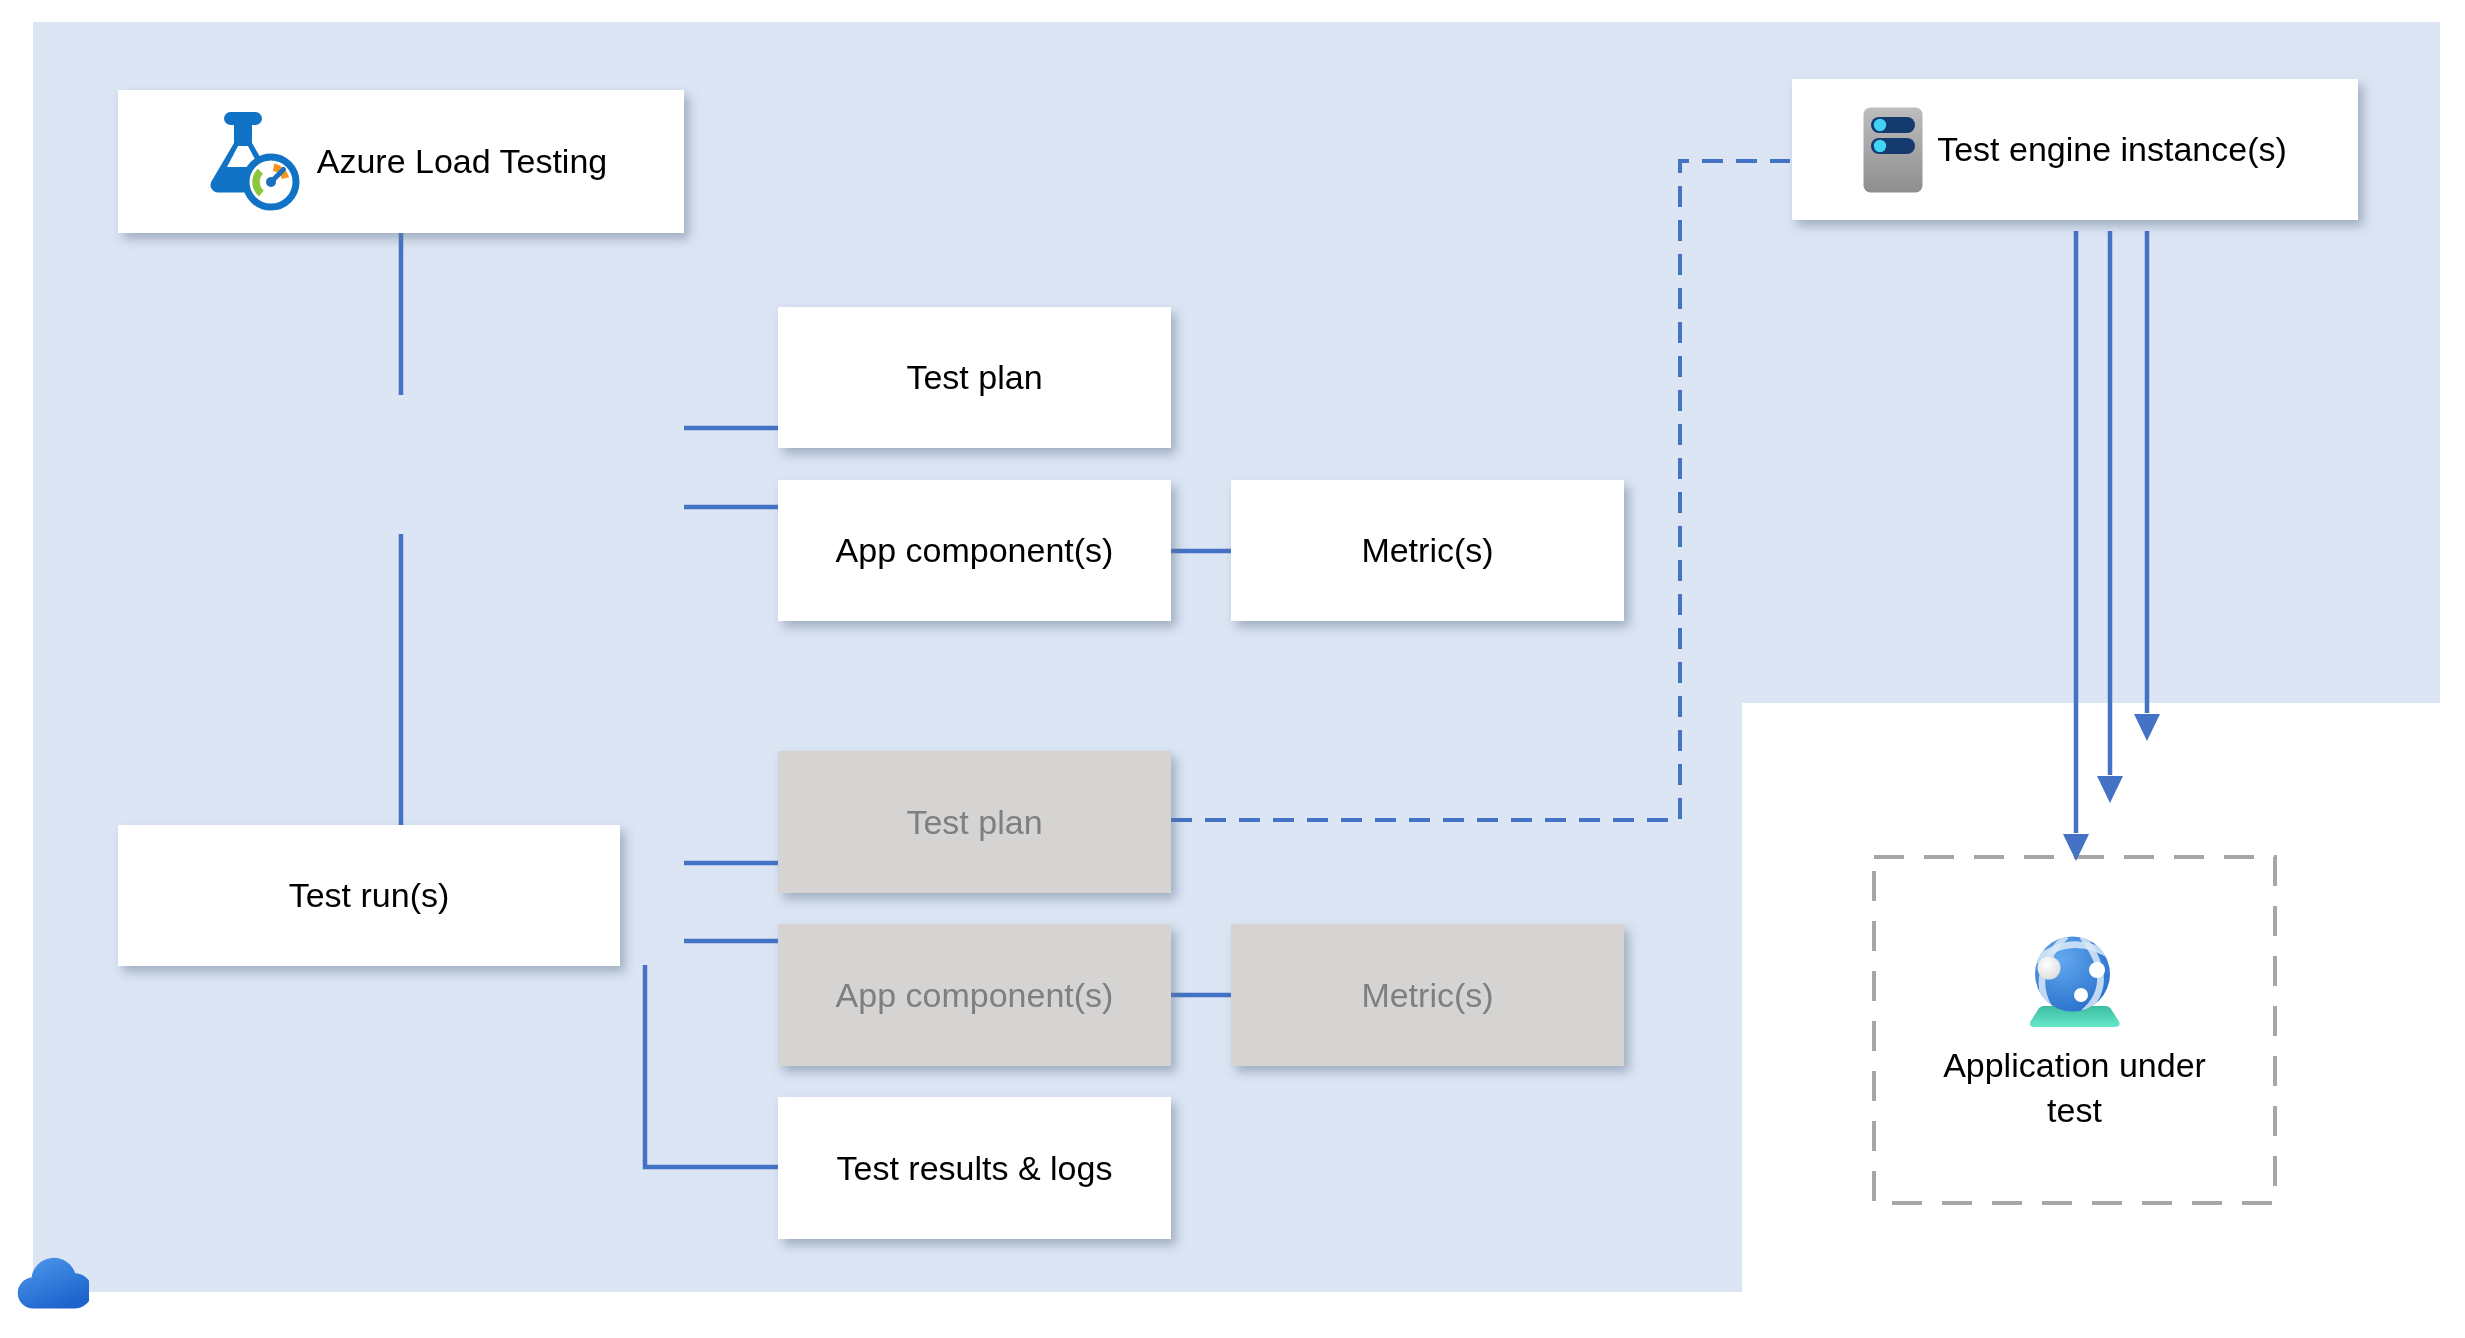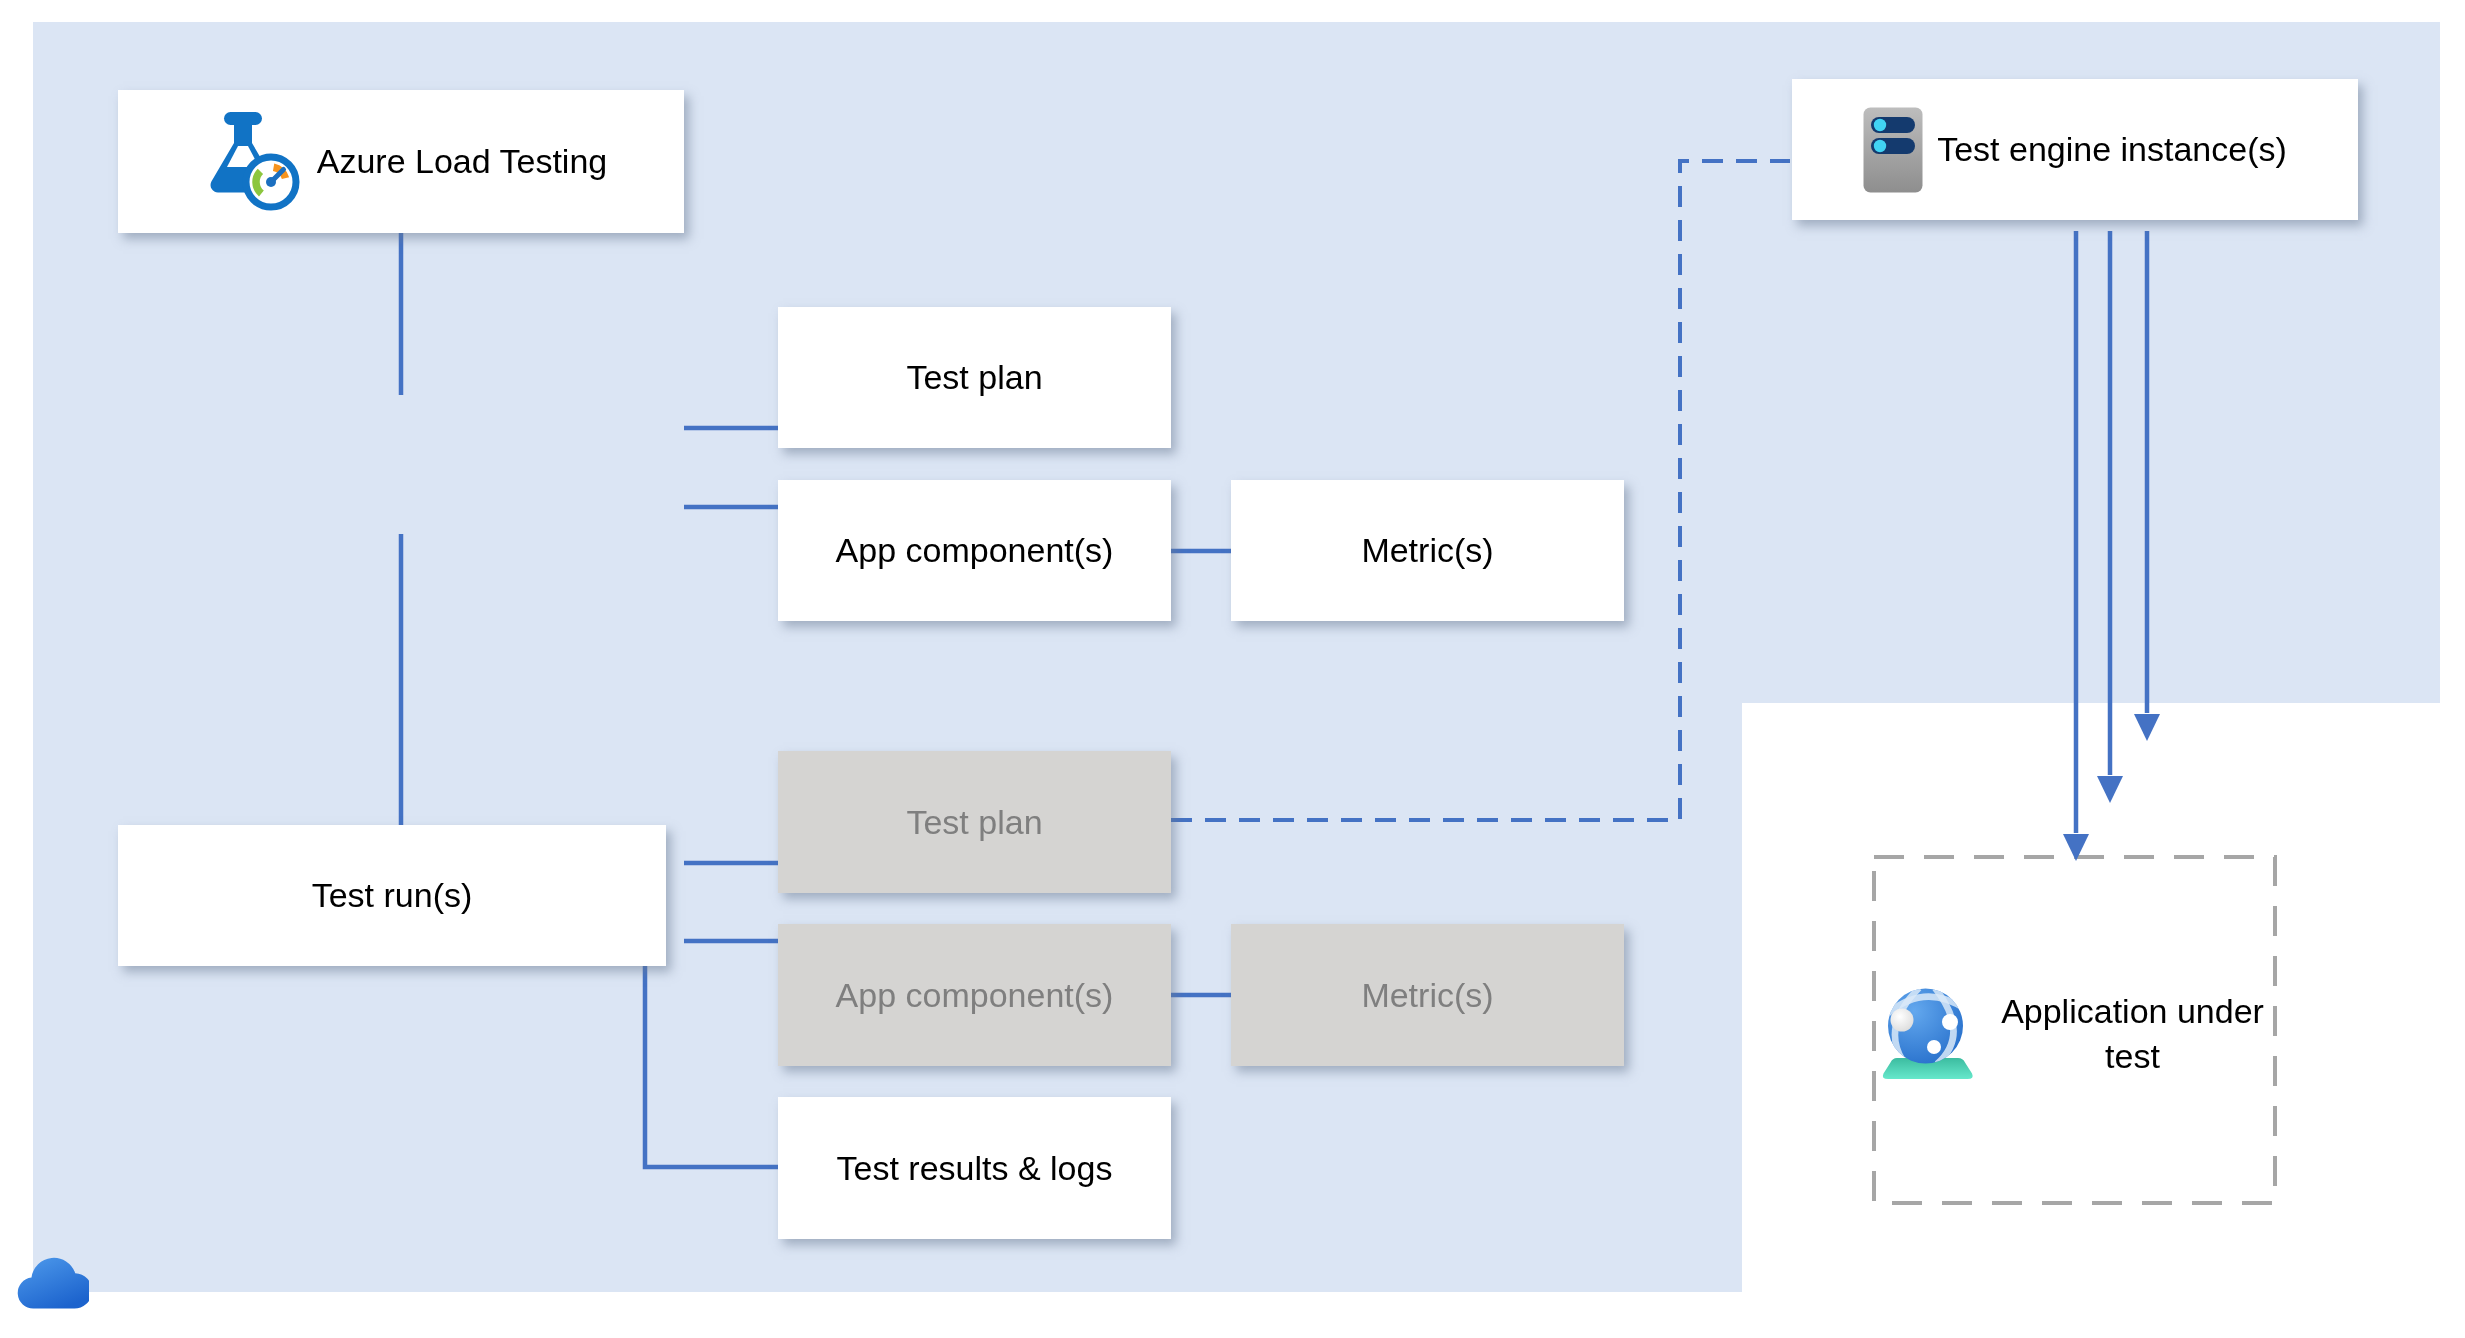--- a/index.html
+++ b/index.html
@@ -11,33 +11,33 @@
   .region.blue{left:33px;top:22px;width:2407px;height:1270px;background:#dbe5f4;}
   .region.white-cut{left:1742px;top:703px;width:723px;height:635px;background:#ffffff;}
   svg.wires{position:absolute;left:0;top:0;pointer-events:none;}
   .node{
     position:absolute;display:flex;align-items:center;justify-content:center;
     background:#ffffff;box-shadow:5px 6px 10px rgba(104,119,143,.5);
     font-size:34px;color:#000000;text-align:center;
   }
   .node.gray{background:#d5d4d2;color:#7f7f7f;}
   .node.with-icon{gap:14px;}
-  .node.ghost{background:transparent;box-shadow:none;gap:15px;}
+  .node.ghost{background:transparent;box-shadow:none;flex-direction:column;gap:15px;}
   .node .lbl{white-space:nowrap;}
   .node.ghost .lbl{white-space:normal;width:280px;line-height:1.32;}
   .icon{flex:0 0 auto;display:block;}
   .cloud-badge{position:absolute;left:15px;top:1257px;}
   
   #b-alt     {left:118px; top:90px;  width:566px;height:143px;}
   #b-tei     {left:1792px;top:79px;  width:566px;height:141px;}
   #b-tests   {left:118px; top:393px; width:566px;height:141px;}
   #b-tplan   {left:778px; top:307px; width:393px;height:141px;}
   #b-appc    {left:778px; top:480px; width:393px;height:141px;}
   #b-metrics {left:1231px;top:480px; width:393px;height:141px;}
-  #b-truns   {left:118px; top:825px; width:548px;height:141px;}
+  #b-truns   {left:118px; top:825px; width:502px;height:141px;}
   #b-tplan2  {left:778px; top:751px; width:393px;height:142px;}
   #b-appc2   {left:778px; top:924px; width:393px;height:142px;}
   #b-metrics2{left:1231px;top:924px; width:393px;height:142px;}
   #b-results {left:778px; top:1097px;width:393px;height:142px;}
   #b-aut     {left:1874px;top:857px; width:401px;height:346px;padding-top:4px;}
 </style>
 </head>
 <body>
 
 <div class="canvas">

